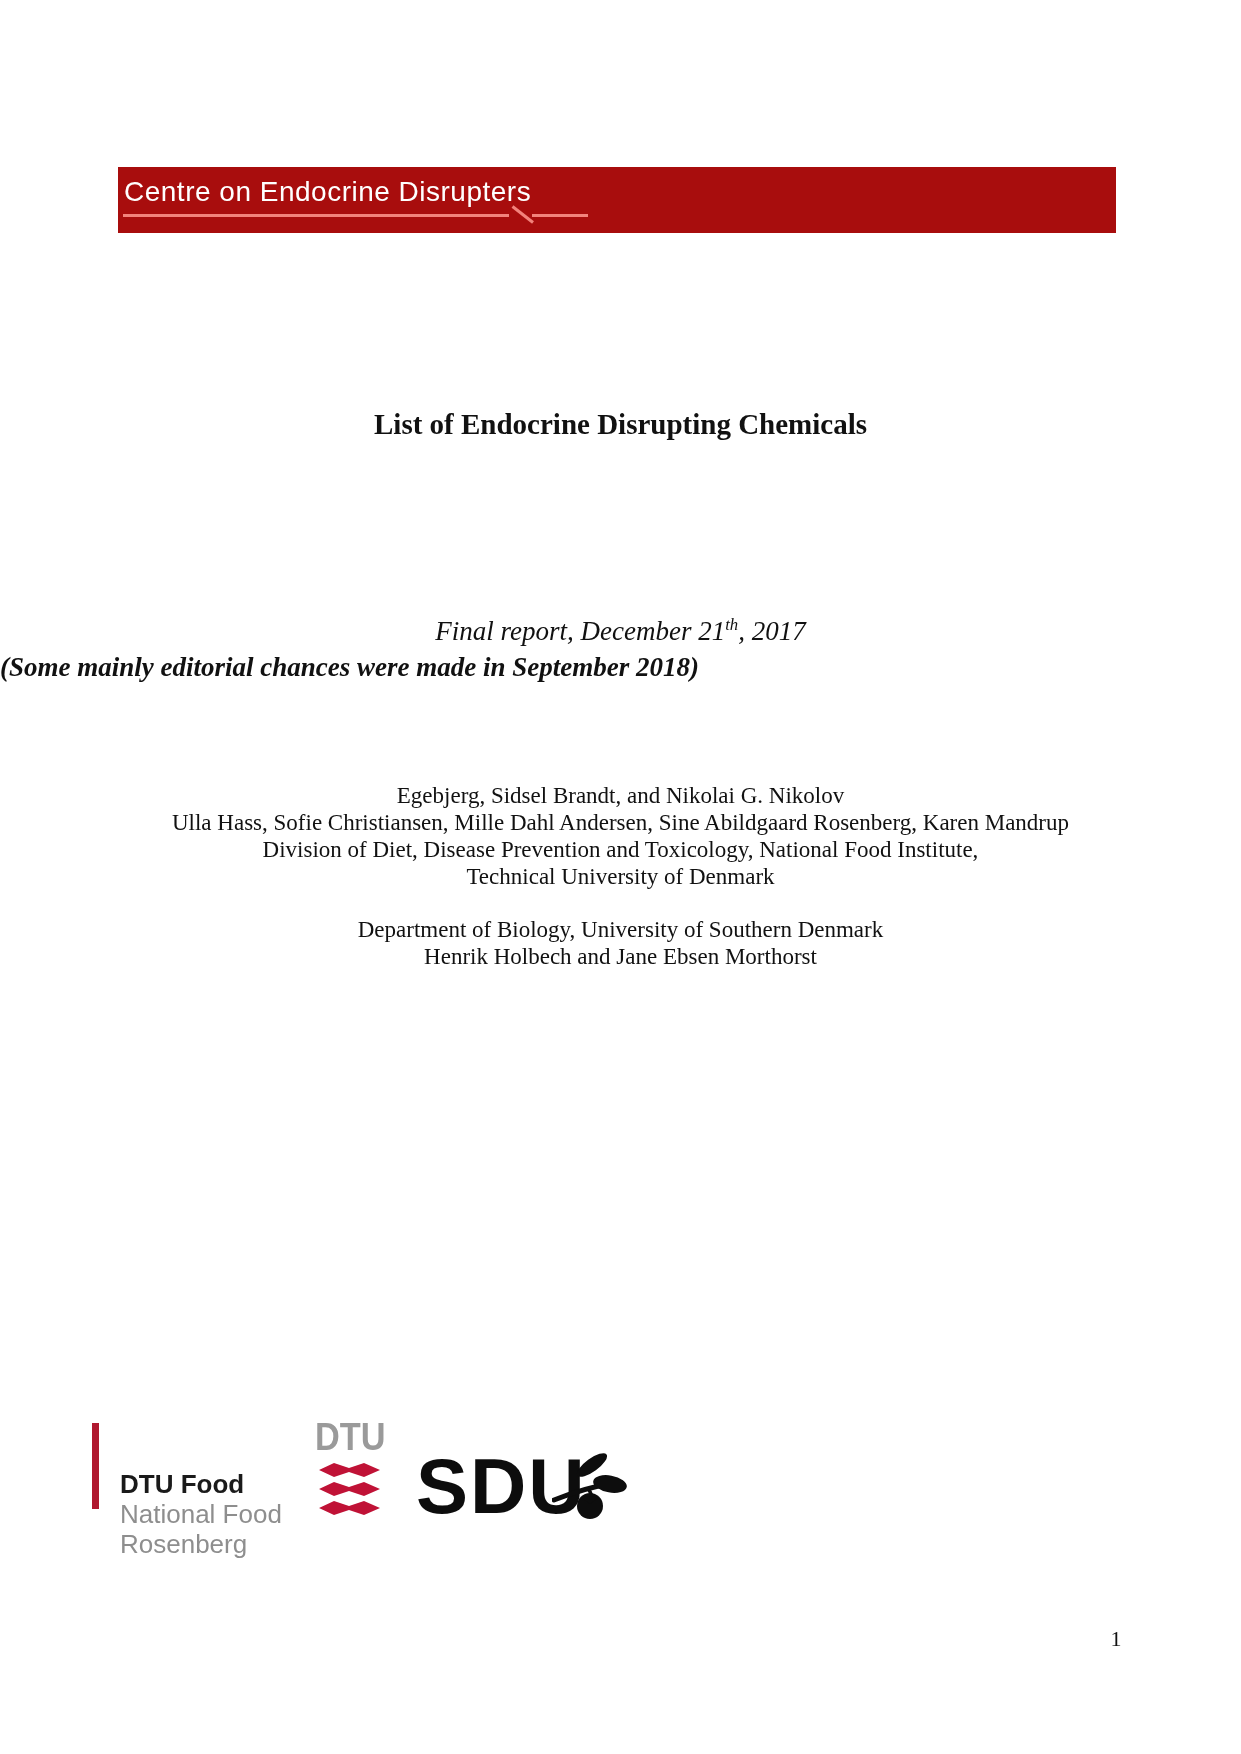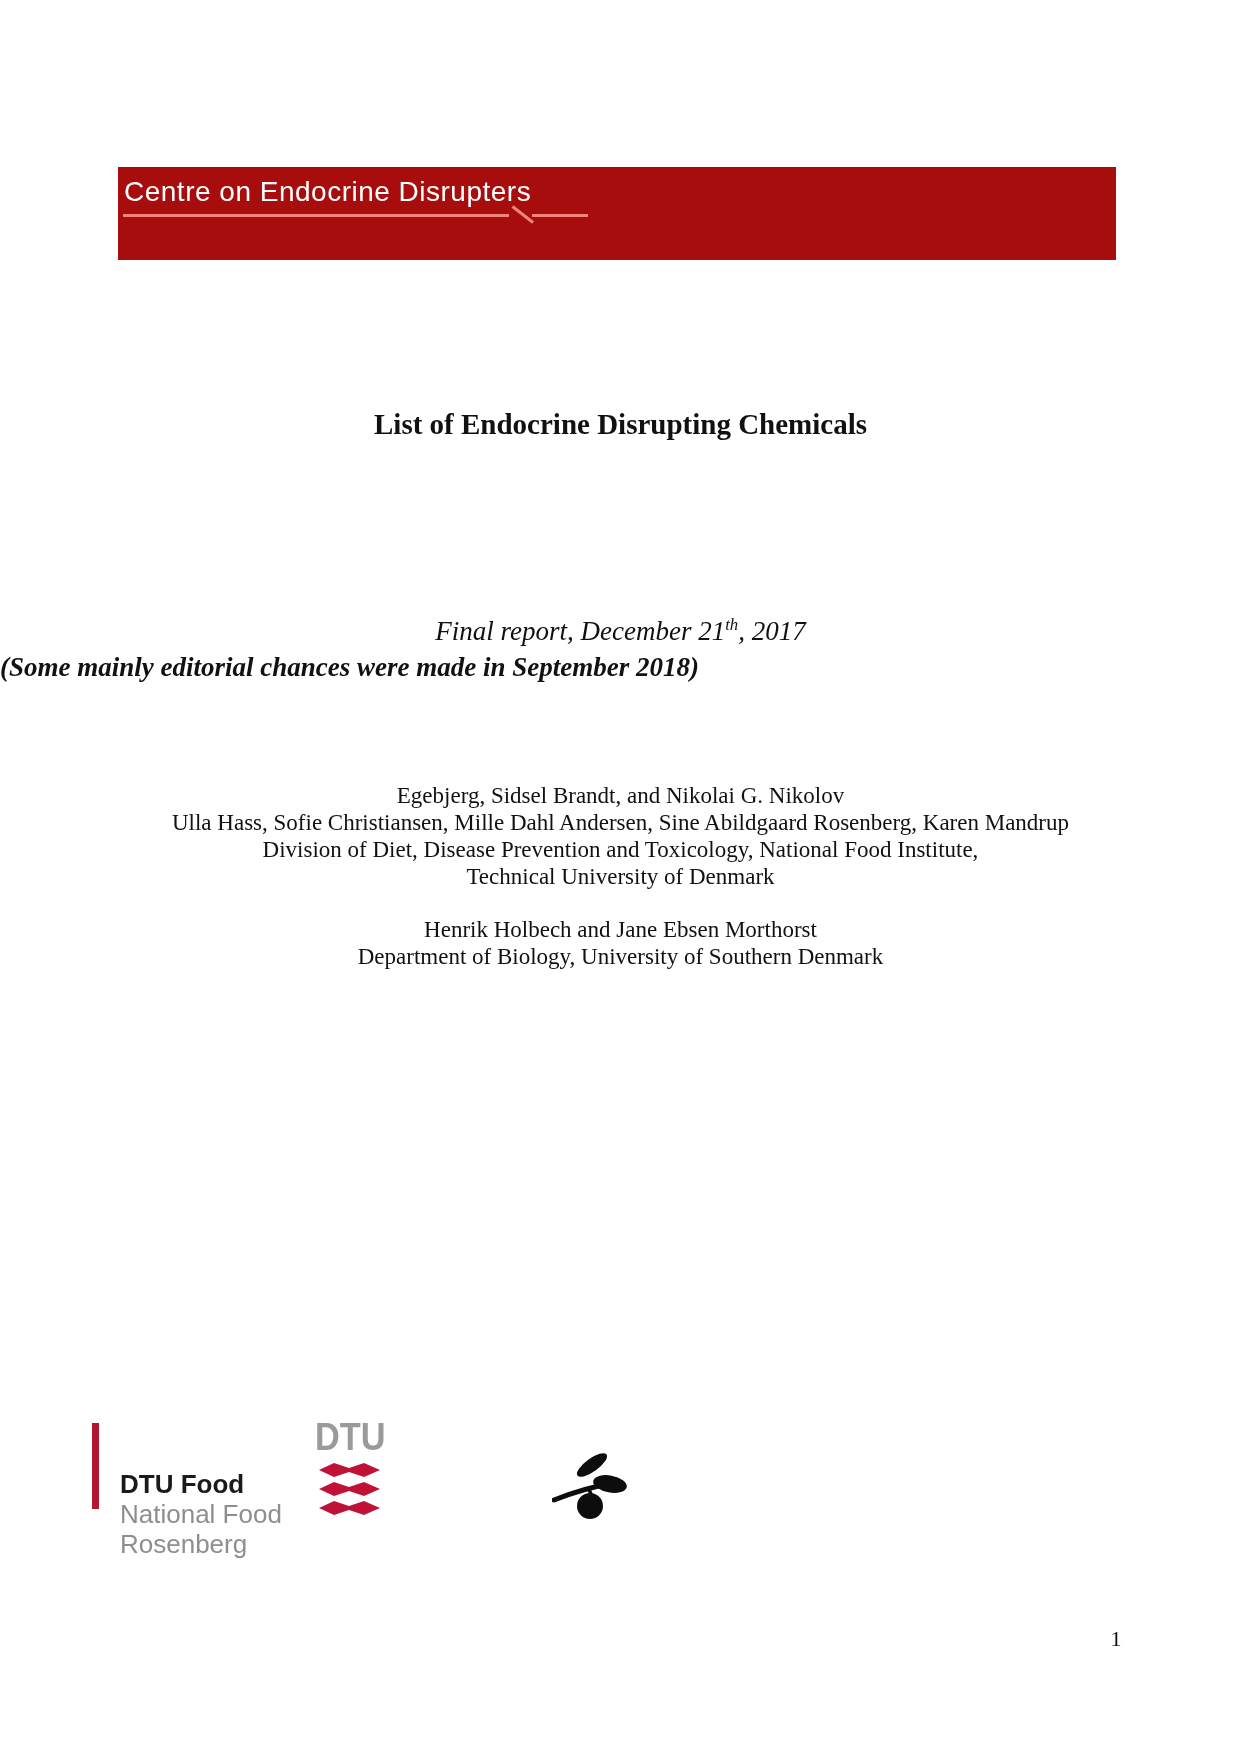--- a/index.html
+++ b/index.html
@@ -10,21 +10,21 @@
     background: #ffffff;
     margin: 0 auto;
     overflow: hidden;
     font-family: "Liberation Serif", serif;
     color: #111;
   }
   
   .banner {
     position: absolute;
     left: 118px; top: 167px;
-    width: 998px; height: 93px;
+    width: 998px; height: 66px;
     background: #a80d0d;
     text-align: right;
   }
   .banner-text {
     position: absolute;
     left: 6px; top: 9px;
     font-family: "Liberation Sans", sans-serif;
     font-size: 28px;
     letter-spacing: 0.5px;
     color: #ffffff;
@@ -177,40 +177,41 @@
 
 
   <div class="authors-block">
     <div>Egebjerg, Sidsel Brandt, and Nikolai G. Nikolov</div>
     <div>Ulla Hass, Sofie Christiansen, Mille Dahl Andersen, Sine Abildgaard Rosenberg, Karen Mandrup</div>
     <div>Division of Diet, Disease Prevention and Toxicology, National Food Institute,</div>
     <div>Technical University of Denmark</div>
   </div>
 
   <div class="authors-block-2">
+    <div>Department of Biology, University of Southern Denmark</div>
     <div>Henrik Holbech and Jane Ebsen Morthorst</div>
-    <div>Department of Biology, University of Southern Denmark</div>
   </div>
 
   <div class="dtu-food-bar"></div>
   <div class="dtu-food-text">
     <div class="dtu-food-title">DTU Food</div>
     <div class="dtu-food-sub">National Food</div>
     <div class="dtu-food-sub">Rosenberg</div>
   </div>
 
   <div class="dtu-letters">DTU</div>
   <svg class="dtu-waves" viewBox="0 0 61 54" xmlns="http://www.w3.org/2000/svg">
     <g fill="#c01236">
       <path d="M0,8 L15,1 L30,6 L45,1 L61,8 L45,15 L30,10 L15,15 Z"></path>
       <path d="M0,27 L15,20 L30,25 L45,20 L61,27 L45,34 L30,29 L15,34 Z"></path>
       <path d="M0,46 L15,39 L30,44 L45,39 L61,46 L45,53 L30,48 L15,53 Z"></path>
     </g>
   </svg>
 
+  <div class="sdu-letters">SDU</div>
   <svg class="sdu-olive" viewBox="0 0 76 70" xmlns="http://www.w3.org/2000/svg">
     <path d="M2,50 Q32,38 66,32" stroke="#0d0d0d" stroke-width="5" fill="none" stroke-linecap="round"></path>
     <ellipse cx="40" cy="15" rx="18" ry="6.5" transform="rotate(-36 40 15)" fill="#0d0d0d"></ellipse>
     <ellipse cx="58" cy="34" rx="17" ry="8.5" transform="rotate(10 58 34)" fill="#0d0d0d"></ellipse>
     <path d="M37,40 q3,4 2,8" stroke="#0d0d0d" stroke-width="3.5" fill="none"></path>
     <circle cx="38" cy="56" r="13" fill="#0d0d0d"></circle>
     <path d="M30,48 q8,-4 16,0 l-8,6 z" fill="#0d0d0d"></path>
   </svg>
 
   <div class="page-number">1</div>

